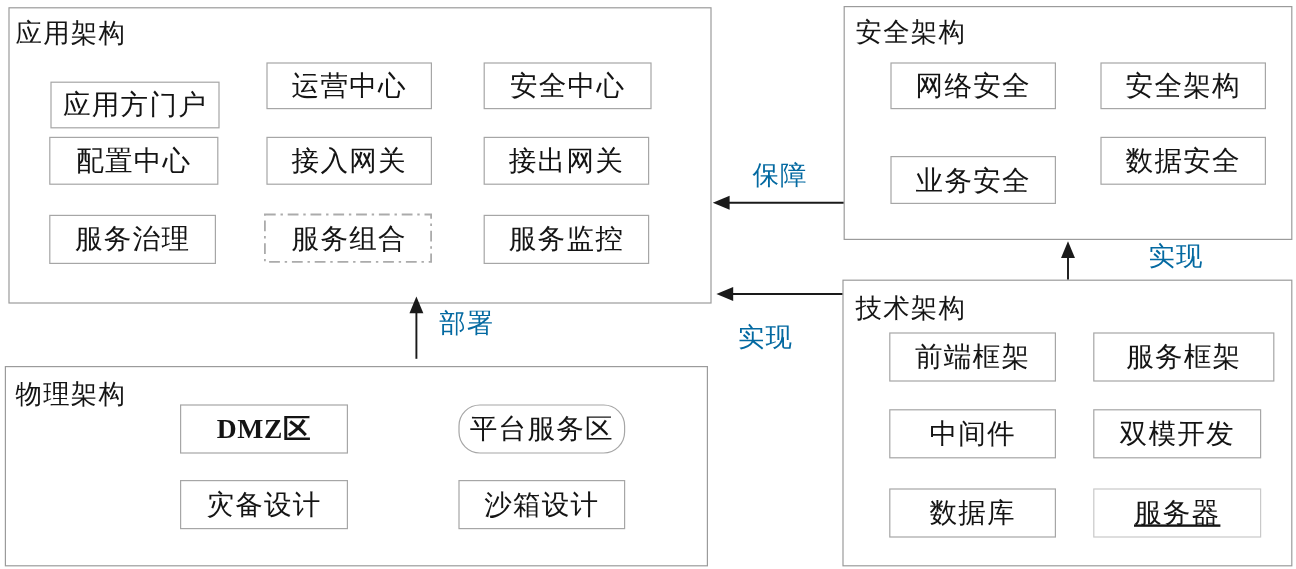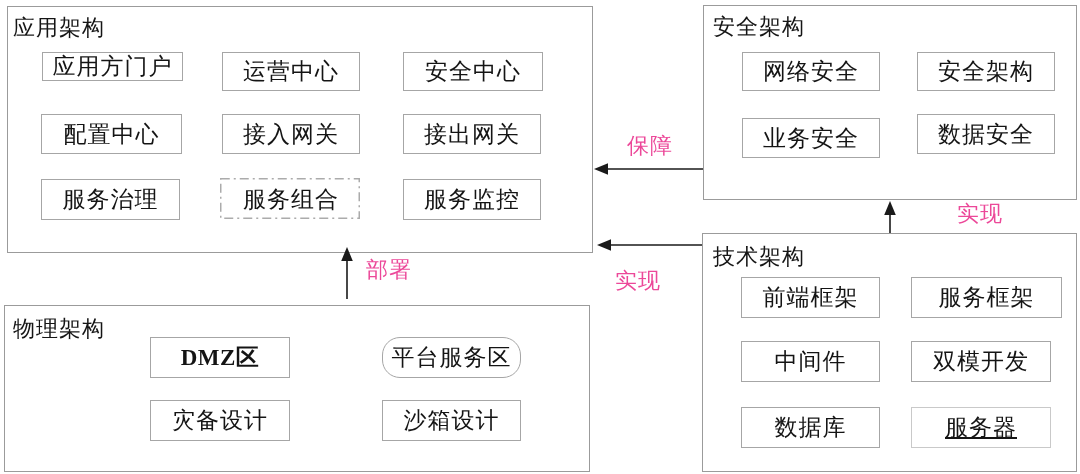--- a/index.html
+++ b/index.html
@@ -38,51 +38,51 @@
     color:#141414;
   }
   .node.dashdot{border:none;}    
   .node.light{border-color:#c9c9c9;}
   .node.bold{font-weight:700;letter-spacing:0.5px;}
   .edge-label{
     position:absolute;
     font-size:22px;
     letter-spacing:1px;
     white-space:nowrap;
-    color:#ec4899;
+    color:#0369a1;
     z-index:6;
   }
   svg.edges{
     position:absolute;left:0;top:0;z-index:5;
     pointer-events:none;
   }
 </style>
 </head>
 <body>
 
 <div class="canvas">
 
   <div class="group" style="left:7px;top:6px;width:586px;height:247px;">
     <span class="group-title" style="left:5px;top:6px;">应用架构</span>
-    <div class="node" style="left:34px;top:45px;width:141px;height:29px;">应用方门户</div>
+    <div class="node" style="left:34px;top:61px;width:141px;height:39px;">应用方门户</div>
     <div class="node" style="left:214px;top:45px;width:138px;height:39px;">运营中心</div>
     <div class="node" style="left:395px;top:45px;width:140px;height:39px;">安全中心</div>
     <div class="node" style="left:33px;top:107px;width:141px;height:40px;">配置中心</div>
     <div class="node" style="left:214px;top:107px;width:138px;height:40px;">接入网关</div>
     <div class="node" style="left:395px;top:107px;width:138px;height:40px;">接出网关</div>
     <div class="node" style="left:33px;top:172px;width:139px;height:41px;">服务治理</div>
     <div class="node dashdot" style="left:213px;top:172px;width:140px;height:41px;">服务组合</div>
     <div class="node" style="left:395px;top:172px;width:138px;height:41px;">服务监控</div>
   </div>
 
   <div class="group" style="left:703px;top:5px;width:374px;height:195px;">
     <span class="group-title" style="left:9px;top:6px;">安全架构</span>
     <div class="node" style="left:38px;top:46px;width:138px;height:39px;">网络安全</div>
     <div class="node" style="left:213px;top:46px;width:138px;height:39px;">安全架构</div>
-    <div class="node" style="left:38px;top:112px;width:138px;height:40px;text-align:right;">业务安全</div>
+    <div class="node" style="left:38px;top:124px;width:138px;height:40px;text-align:right;">业务安全</div>
     <div class="node" style="left:213px;top:108px;width:138px;height:40px;">数据安全</div>
   </div>
 
   <div class="group" style="left:702px;top:233px;width:375px;height:239px;">
     <span class="group-title" style="left:10px;top:8px;">技术架构</span>
     <div class="node" style="left:38px;top:43px;width:139px;height:41px;">前端框架</div>
     <div class="node" style="left:208px;top:43px;width:151px;height:41px;">服务框架</div>
     <div class="node" style="left:38px;top:107px;width:139px;height:41px;">中间件</div>
     <div class="node" style="left:208px;top:107px;width:140px;height:41px;">双模开发</div>
     <div class="node" style="left:38px;top:173px;width:139px;height:41px;">数据库</div>

